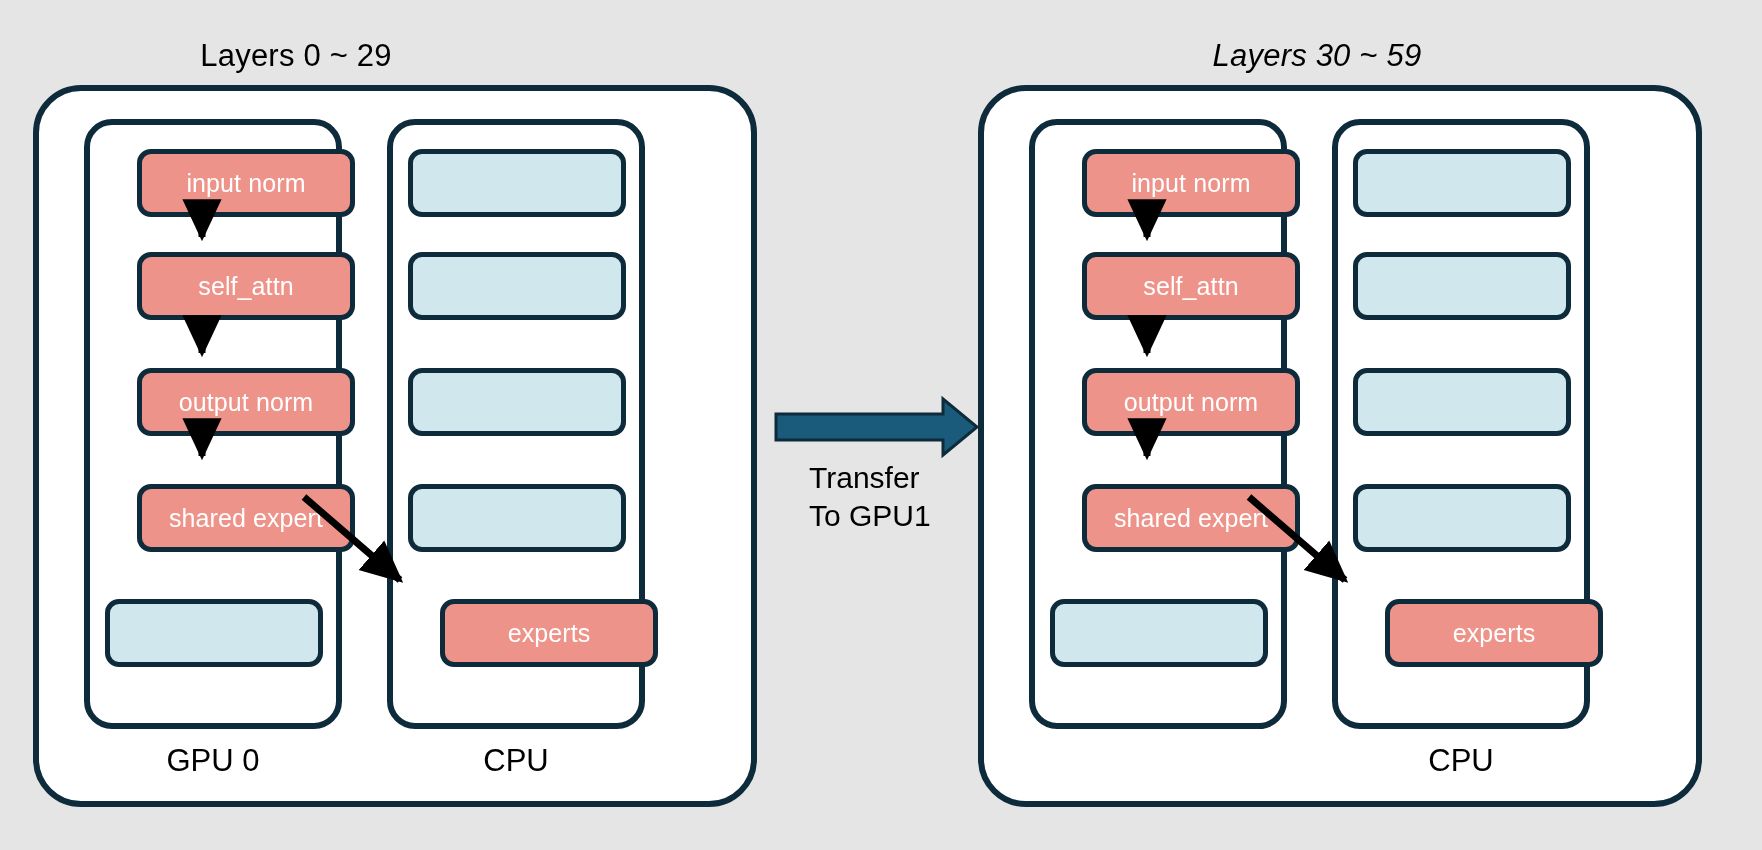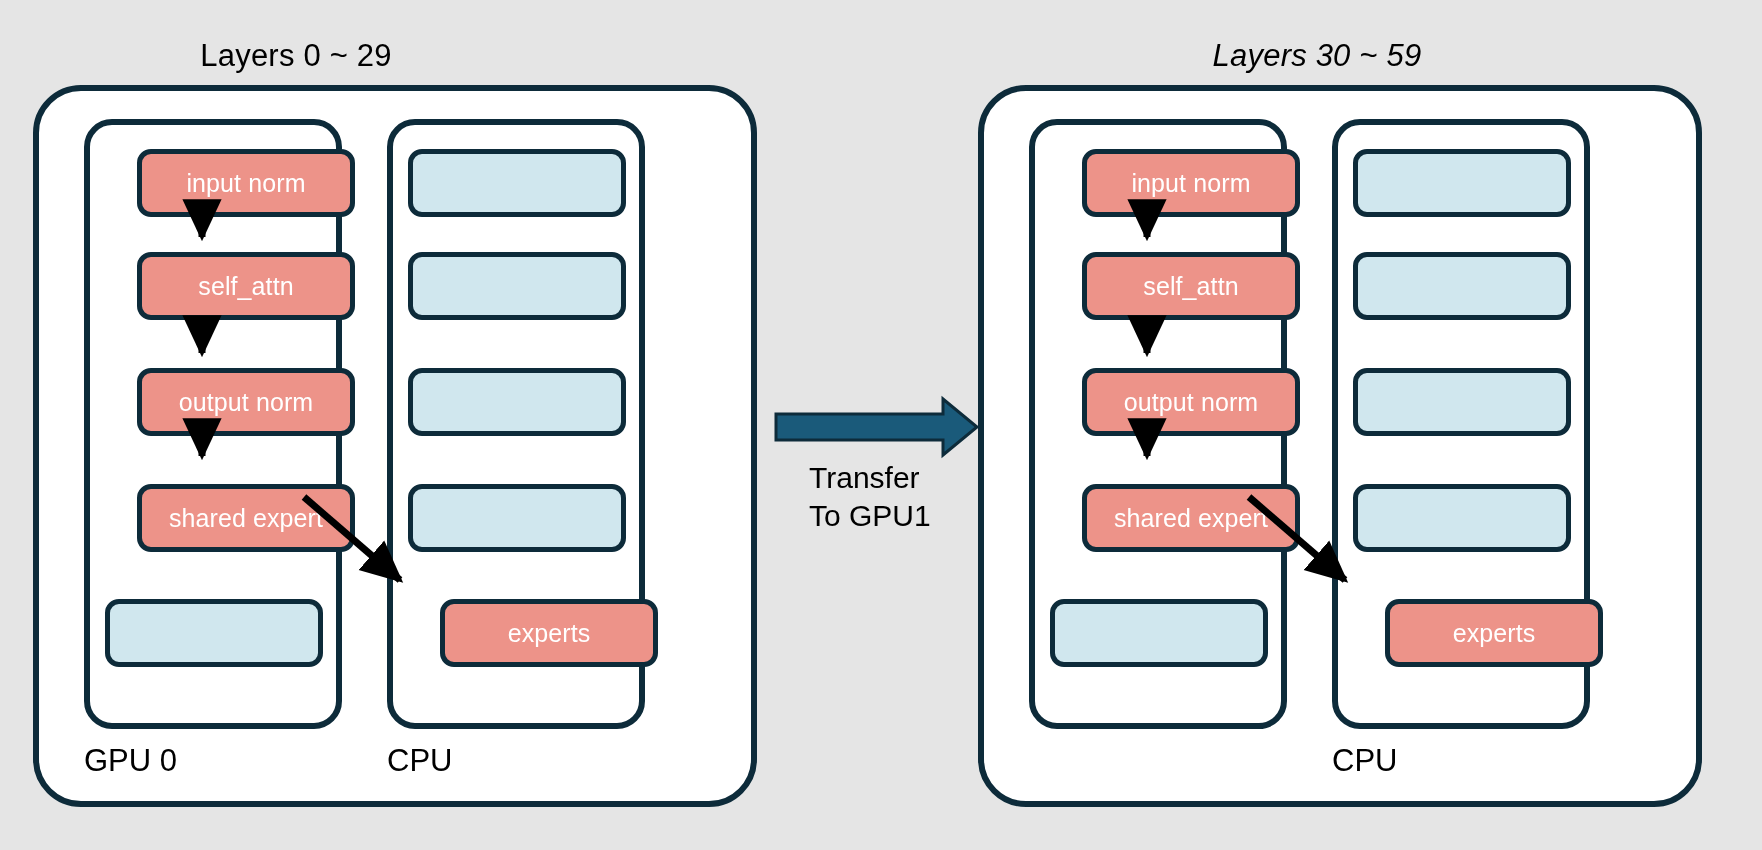--- a/index.html
+++ b/index.html
@@ -60,21 +60,21 @@
   }
   .block.active   { background: #ED9389; margin-left: 32px; }
   .block.inactive { background: #D0E7EE; }
 
   
   .device-label {
     position: absolute;
     font-size: 31px;
     color: #000000;
     white-space: nowrap;
-    text-align: left;
+    text-align: center;
   }
 
   
   .transfer-label {
     position: absolute;
     font-size: 30px;
     color: #000000;
     line-height: 1.28;
     white-space: nowrap;
   }

